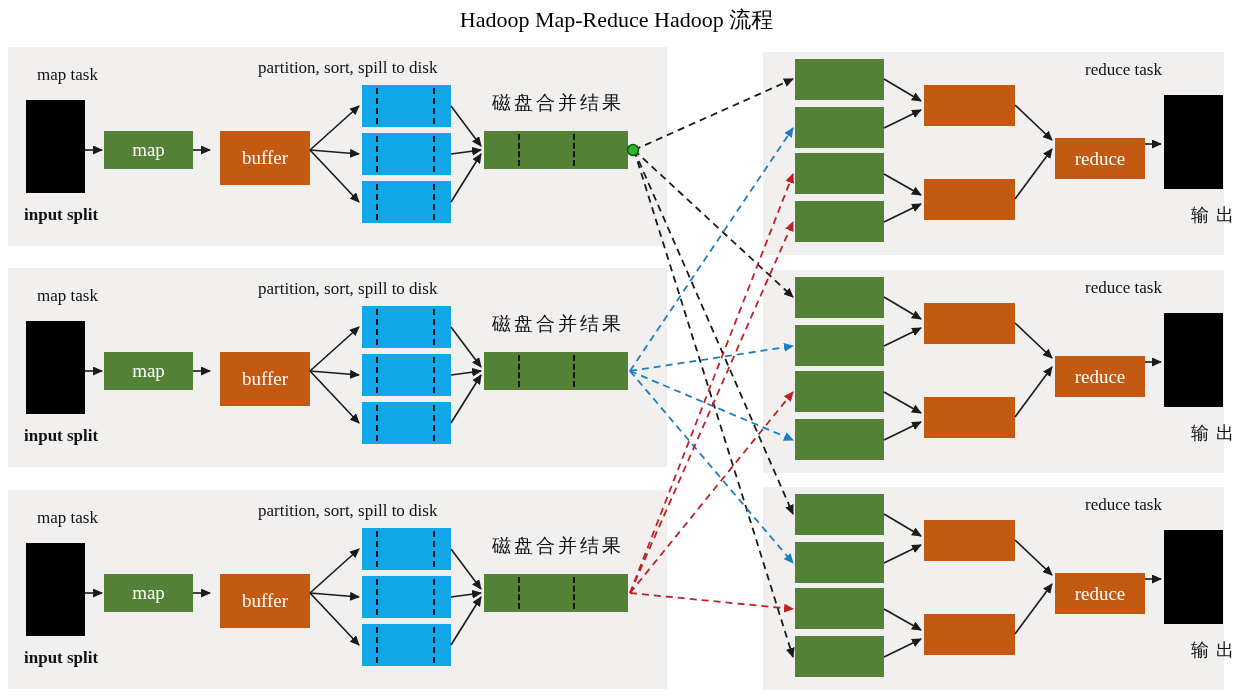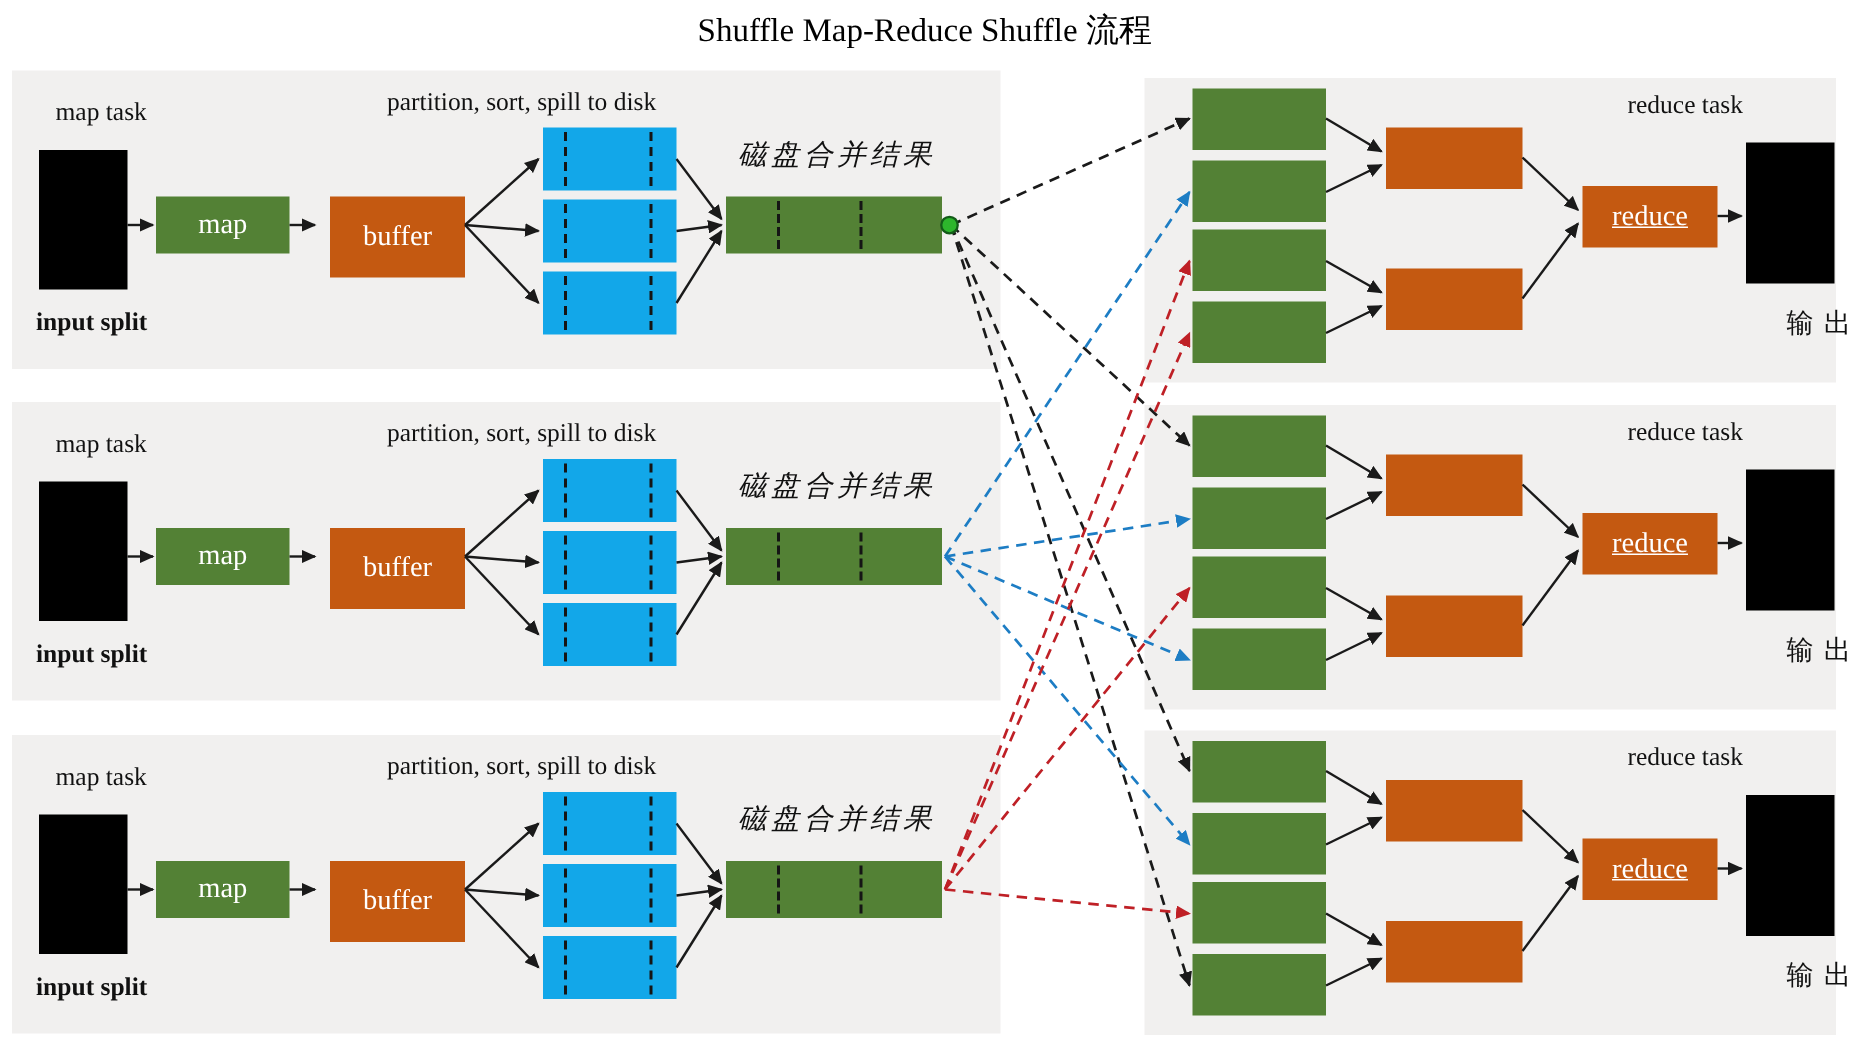--- a/index.html
+++ b/index.html
@@ -8,21 +8,21 @@
   .title{position:absolute;left:0;right:0;top:5px;text-align:center;font-size:22px;color:#000;}
   .panel{position:absolute;background:#f1f0ef;padding-left:32px;}
   .map-panel{left:8px;width:627px;height:199px;}
   .reduce-panel{left:763px;width:429px;height:203px;}
   .mp1{top:47px}.mp2{top:268px}.mp3{top:490px}
   .rp1{top:52px}.rp2{top:270px}.rp3{top:487px}
   .lbl{position:absolute;font-size:17px;white-space:nowrap;color:#111;}
   .map-task-lbl{left:29px;top:18px;}
   .input-split-lbl{left:16px;top:158px;font-weight:bold;}
   .spill-lbl{left:250px;top:11px;}
-  .merge-lbl{left:484px;top:43px;font-size:19px;letter-spacing:3px;font-style:italic;}
+  .merge-lbl{left:484px;top:43px;font-size:19px;letter-spacing:3px;}
   .reduce-task-lbl{left:322px;top:8px;}
   .output-lbl{left:428px;top:151px;font-size:18px;letter-spacing:7px;}
   .blk{position:absolute;background:#000;}
   .map-blk{left:18px;top:53px;width:59px;height:93px;}
   .red-blk{left:401px;top:43px;width:59px;height:94px;}
   .box{position:absolute;display:flex;align-items:center;justify-content:center;
        color:#fff;font-size:19px;text-align:right;}
   .green{background:#538135;}
   .orange{background:#C45911;}
   .map-box{left:96px;top:84px;width:89px;height:38px;}
@@ -30,28 +30,28 @@
   .spill{position:absolute;left:354px;width:89px;height:42px;background:#12a7e9;}
   .sp1{top:38px}.sp2{top:86px}.sp3{top:134px}
   .merged-box{position:absolute;left:476px;top:84px;width:144px;height:38px;background:#538135;}
   .d{position:absolute;top:3px;bottom:3px;border-left:2px dashed #151515;}
   .spill .d1{left:14px}.spill .d2{left:71px}
   .merged-box .d1{left:34px}.merged-box .d2{left:89px}
   .gstack{position:absolute;left:32px;width:89px;height:41px;background:#538135;}
   .g1{top:7px}.g2{top:55px}.g3{top:101px}.g4{top:149px}
   .o1{left:161px;top:33px;width:91px;height:41px;}
   .o2{left:161px;top:127px;width:91px;height:41px;}
-  .reduce-box{left:292px;top:72px;width:90px;height:41px;text-decoration:underline;}
+  .reduce-box{left:292px;top:86px;width:90px;height:41px;}
   #overlay{position:absolute;left:0;top:0;width:1233px;height:696px;pointer-events:none;}
 </style>
 </head>
 <body>
 
 <div class="canvas">
-  <div class="title">Shuffle Map-Reduce Shuffle 流程</div>
+  <div class="title">Hadoop Map-Reduce Hadoop 流程</div>
 
   <div class="panel map-panel mp1">
     <div class="lbl map-task-lbl">map task</div>
     <div class="blk map-blk"></div>
     <div class="lbl input-split-lbl">input split</div>
     <div class="box green map-box">map</div>
     <div class="box orange buffer-box">buffer</div>
     <div class="lbl spill-lbl">partition, sort, spill to disk</div>
     <div class="spill sp1">
         <i class="d d1"></i>

